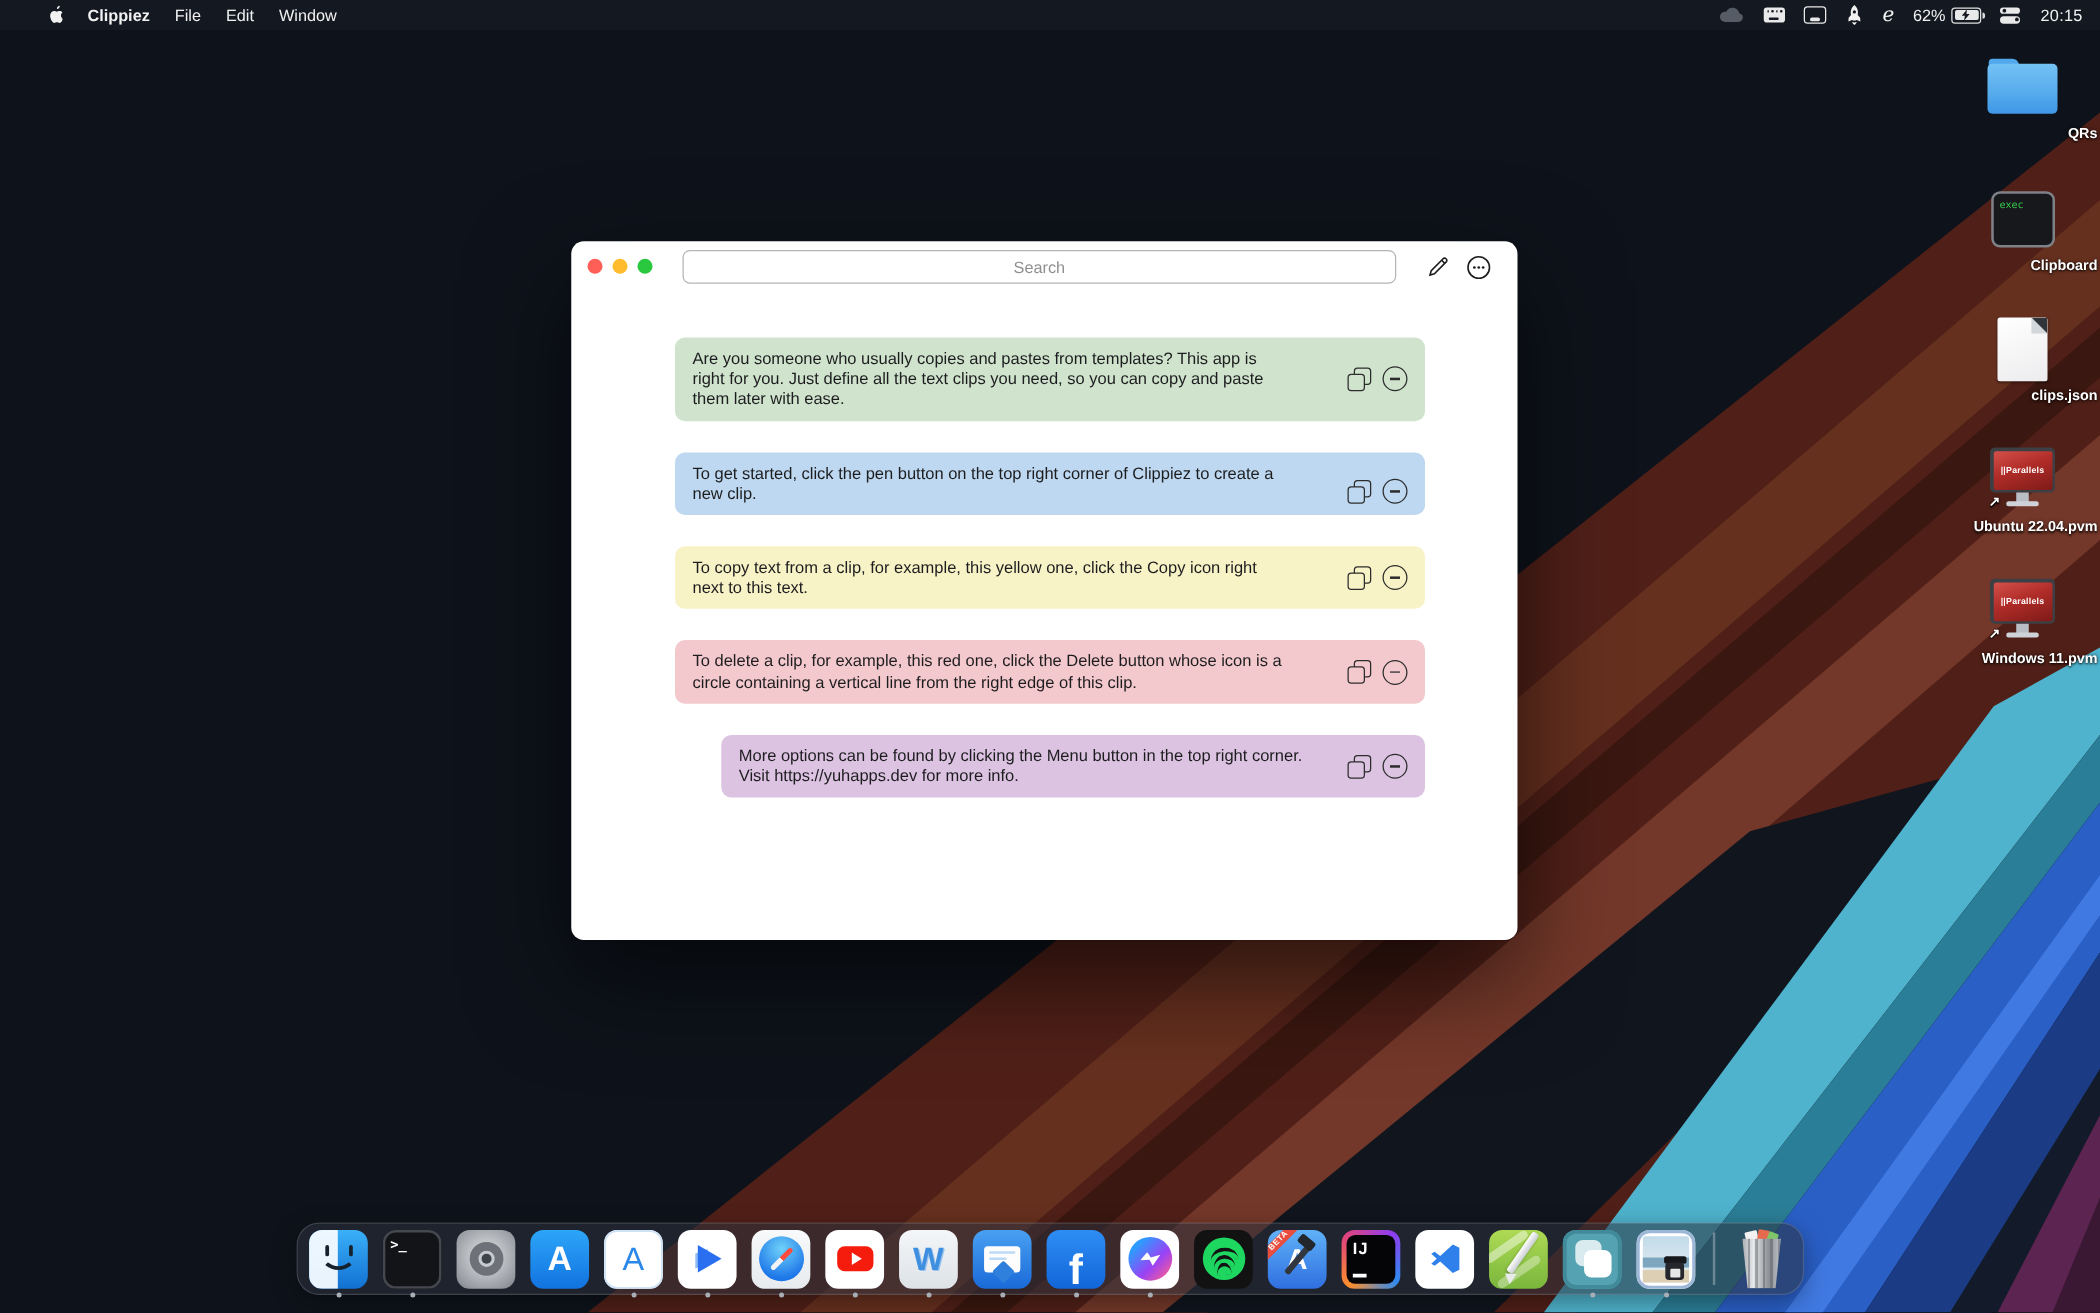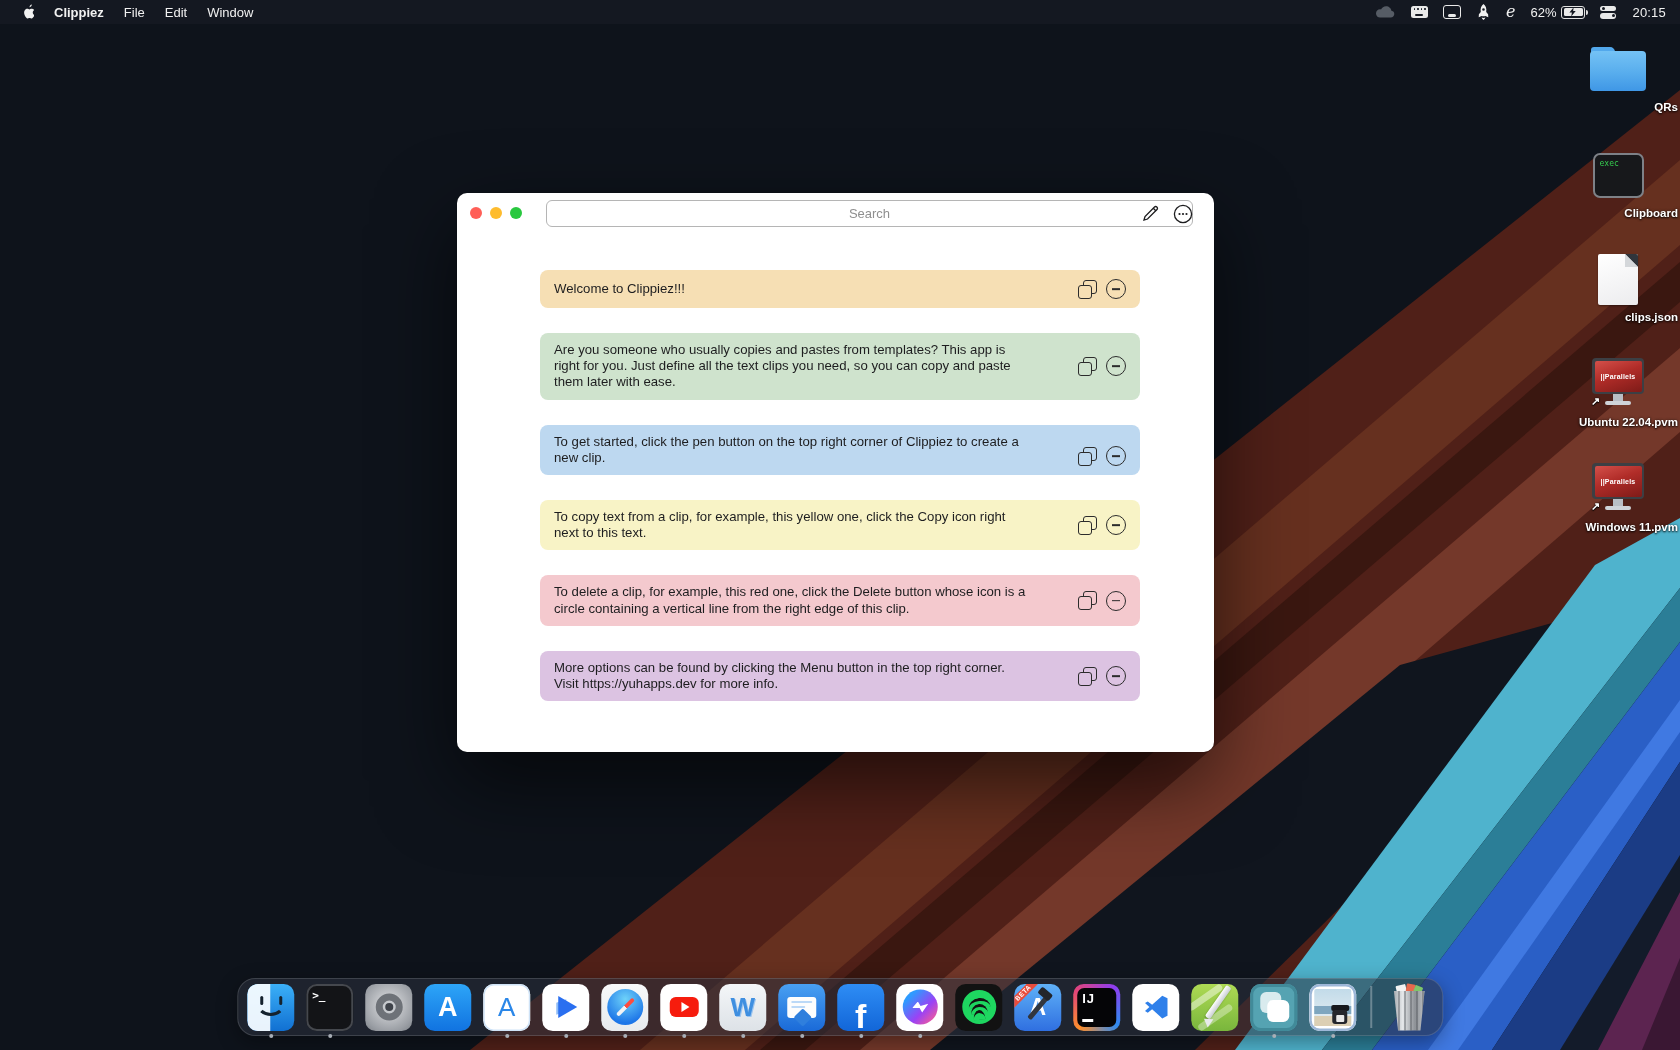--- a/index.html
+++ b/index.html
@@ -2,21 +2,21 @@
 <html><head>
 <meta charset="utf-8">
 <style>
   html,body{margin:0;padding:0;width:1680px;height:1050px;overflow:hidden;background:#0e131b;
     font-family:"Liberation Sans",sans-serif;-webkit-user-select:none;user-select:none;}
   .wall{position:absolute;inset:0;z-index:0;}
 
   
   .menubar{position:absolute;top:0;left:0;right:0;height:24px;background:#141821;z-index:50;
     display:flex;align-items:center;justify-content:space-between;color:#f1f1f1;font-size:13px;}
-  .mb-left{display:flex;align-items:center;gap:20px;padding-left:20px;}
+  .mb-left{display:flex;align-items:center;gap:20px;padding-left:36px;}
   .apple svg{display:block;}
   .mb-app{font-weight:bold;}
   .menu-item{cursor:default;}
   .mb-right{display:flex;align-items:center;gap:15px;padding-right:14px;}
   .cloud-ic svg,.rocket-ic svg{display:block;}
   .kb-ic{position:relative;width:17px;height:12px;background:#e9e9e9;border-radius:2.5px;}
   .kb-ic i{position:absolute;background:#141821;border-radius:50%;width:1.6px;height:1.6px;top:2.4px;}
   .kb-ic i.k1{left:2.8px}.kb-ic i.k2{left:6.2px}.kb-ic i.k3{left:9.6px}.kb-ic i.k4{left:13px}
   .kb-ic .kbar{position:absolute;left:4.5px;right:4.5px;bottom:2.2px;height:1.8px;background:#141821;border-radius:1px;}
   .disp-ic{position:relative;width:16px;height:12px;border:1.6px solid #e9e9e9;border-radius:3px;}
@@ -58,21 +58,21 @@
   .vm-base{position:absolute;left:50%;transform:translateX(-50%);top:43px;width:26px;height:4px;background:#cfd3d8;border-radius:2px;}
   .vm-alias{position:absolute;left:2px;bottom:2px;font-size:11px;font-weight:bold;color:#fff;
     text-shadow:0 0 2px #000,0 1px 1px #000;}
 
   
   .appwin{position:absolute;left:457px;top:193px;width:757px;height:559px;background:#fff;border-radius:10px;z-index:20;
     box-shadow:0 30px 80px rgba(0,0,0,.6),0 0 1px rgba(0,0,0,.4);}
   .tlights{position:absolute;left:13px;top:14px;display:flex;gap:8px;}
   .tl{width:12px;height:12px;border-radius:50%;}
   .tl.red{background:#ff5f57}.tl.yellow{background:#febc2e}.tl.green{background:#29c83f}
-  .search{position:absolute;left:89px;top:7px;width:647px;height:27px;box-sizing:border-box;border:1px solid #b5b5b5;
+  .search{position:absolute;left:89px;top:7px;width:571px;height:27px;box-sizing:border-box;border:1px solid #b5b5b5;
     border-radius:6px;text-align:center;font-size:13px;font-family:"Liberation Sans",sans-serif;color:#333;outline:none;background:#fff;}
   .search::placeholder{color:#8f8f8f;}
   .tool-btn{position:absolute;top:7px;width:28px;height:27px;border:none;background:transparent;padding:0;display:flex;
     align-items:center;justify-content:center;}
   .pen-btn{left:679px;}
   .menu-btn{left:712px;}
   .clips{position:absolute;left:83px;top:77px;width:600px;display:flex;flex-direction:column;gap:25px;}
   .clip{display:flex;align-items:center;gap:10px;padding:9px 14px;border-radius:8px;box-sizing:border-box;}
   .clip-text{flex:1;max-width:472px;font-size:13.2px;line-height:16.2px;color:#1d1d1f;}
   .clip-actions{margin-left:auto;display:flex;align-items:center;gap:9px;}
@@ -351,34 +351,20 @@
   </button>
   <button class="tool-btn menu-btn">
     <svg width="20" height="20" viewBox="0 0 20 20">
       <circle cx="10" cy="10" r="8.6" fill="none" stroke="#1d1d1f" stroke-width="1.3"></circle>
       <circle cx="6.5" cy="10" r="1.1" fill="#1d1d1f"></circle>
         <circle cx="10" cy="10" r="1.1" fill="#1d1d1f"></circle>
         <circle cx="13.5" cy="10" r="1.1" fill="#1d1d1f"></circle>
     </svg>
   </button>
   <div class="clips" id="clips-host">
-      <div class="clip" style="background: rgb(246, 223, 180); --bg: #f6dfb4;">
-    <div class="clip-text">Welcome to Clippiez!!!</div>
-    <div class="clip-actions">
-      <button class="icon-btn copy">
-        <span class="copy-back"></span>
-        <span class="copy-front"></span>
-      </button>
-      <button class="icon-btn del">
-        <span class="del-circle">
-              <span class="del-line"></span>
-            </span>
-      </button>
-    </div>
-  </div>
       <div class="clip" style="background: rgb(207, 227, 205); --bg: #cfe3cd;">
     <div class="clip-text">Are you someone who usually copies and pastes from templates? This app is right for you. Just define all the text clips you need, so you can copy and paste them later with ease.</div>
     <div class="clip-actions">
       <button class="icon-btn copy">
         <span class="copy-back"></span>
         <span class="copy-front"></span>
       </button>
       <button class="icon-btn del">
         <span class="del-circle">
               <span class="del-line"></span>
@@ -421,21 +407,21 @@
         <span class="copy-back"></span>
         <span class="copy-front"></span>
       </button>
       <button class="icon-btn del">
         <span class="del-circle">
               <span class="del-line"></span>
             </span>
       </button>
     </div>
   </div>
-      <div class="clip" style="background: rgb(220, 195, 226); --bg: #dcc3e2;">
+      <div class="clip" style="background: rgb(220, 195, 226); margin-left: 37px; --bg: #dcc3e2;">
     <div class="clip-text">More options can be found by clicking the Menu button in the top right corner. Visit https://yuhapps.dev for more info.</div>
     <div class="clip-actions">
       <button class="icon-btn copy">
         <span class="copy-back"></span>
         <span class="copy-front"></span>
       </button>
       <button class="icon-btn del">
         <span class="del-circle">
               <span class="del-line"></span>
             </span>

